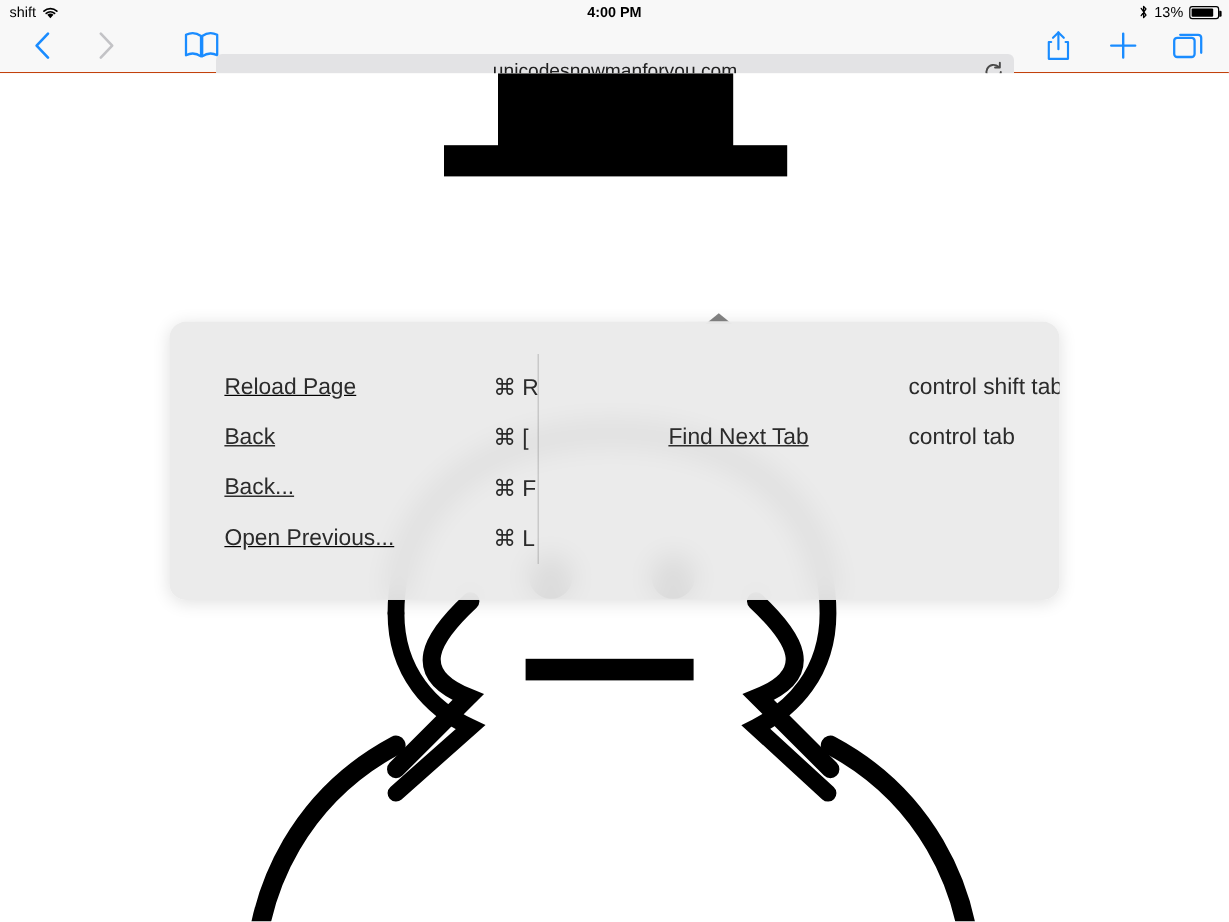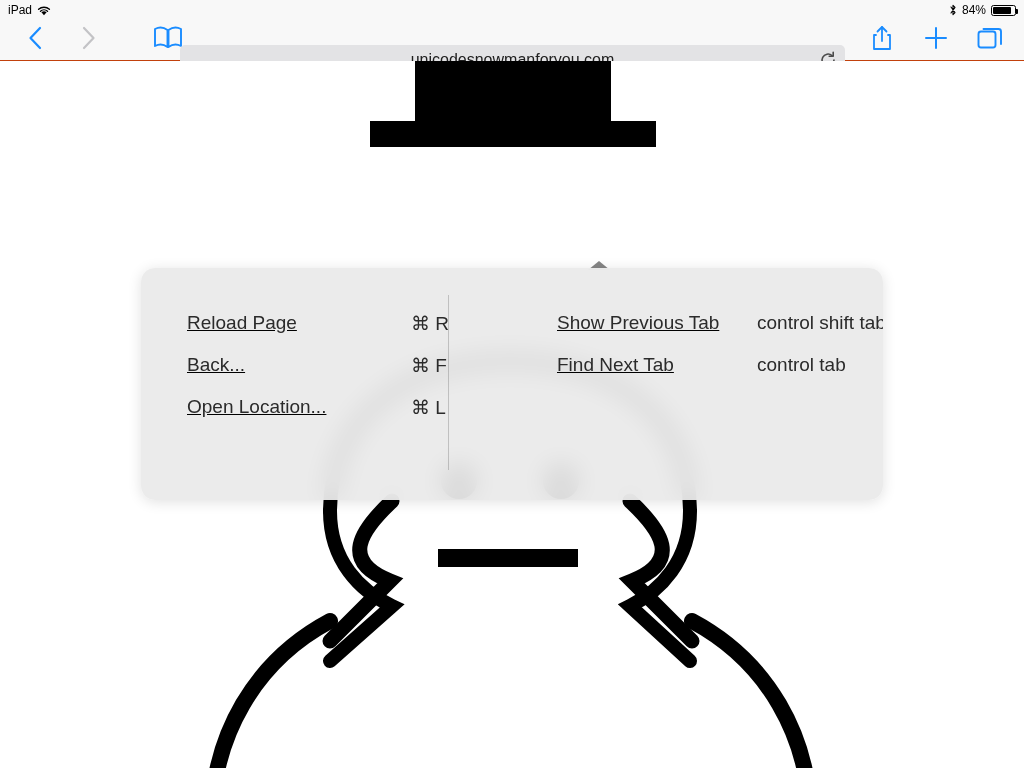--- a/index.html
+++ b/index.html
@@ -205,36 +205,37 @@
     border-left: 11px solid transparent;
     border-right: 11px solid transparent;
     border-bottom: 9px solid rgba(110,110,110,0.85);
   }
 </style>
 </head>
 <body>
 
 <div class="status-bar">
   <div class="status-left">
-    <span>iPad</span>
+    <span>shift</span>
     <span class="wifi-icon">
       <svg width="14" height="11" viewBox="0 0 14 11">
         <path d="M7 10.2 L4.4 7.3 A4 4 0 0 1 9.6 7.3 Z" fill="#000"></path>
         <path d="M1.6 4.3 A8 8 0 0 1 12.4 4.3" stroke="#000" stroke-width="1.4" fill="none" stroke-linecap="round"></path>
         <path d="M3.5 6.2 A5.2 5.2 0 0 1 10.5 6.2" stroke="#000" stroke-width="1.4" fill="none" stroke-linecap="round"></path>
       </svg>
     </span>
   </div>
+  <div class="status-center">4:00 PM</div>
   <div class="status-right">
     <span class="bt-icon">
       <svg width="8" height="12" viewBox="0 0 8 12">
         <path d="M2 3 L6 8.6 L4 10.6 L4 1.4 L6 3.4 L2 9" stroke="#000" stroke-width="1.1" fill="none" stroke-linejoin="round" stroke-linecap="round"></path>
       </svg>
     </span>
-    <span>84%</span>
+    <span>13%</span>
     <span class="battery">
       <span class="battery-fill" style="width: 77.28%;"></span>
     </span>
   </div>
 </div>
 
 <div class="toolbar">
   <div class="tb-btn" style="margin-left:14px;">
     <span>
       <svg width="22" height="26" viewBox="0 0 22 26">
@@ -320,31 +321,34 @@
 
 <div class="hud-nub"></div>
 <div class="hud">
   <div class="hud-cols">
     <div class="hud-col left">
       <div class="hud-row">
         <span class="hud-label">Reload Page</span>
         <span class="hud-key">⌘ R</span>
       </div>
       <div class="hud-row">
+        <span class="hud-label">Back</span>
+        <span class="hud-key">⌘ [</span>
+      </div>
+      <div class="hud-row">
         <span class="hud-label">Back...</span>
         <span class="hud-key">⌘ F</span>
       </div>
       <div class="hud-row">
-        <span class="hud-label">Open Location...</span>
+        <span class="hud-label">Open Previous...</span>
         <span class="hud-key">⌘ L</span>
       </div>
     </div>
     <div class="hud-col right">
       <div class="hud-row">
-        <span class="hud-label">Show Previous Tab</span>
         <span class="hud-key">control shift tab</span>
       </div>
       <div class="hud-row">
         <span class="hud-label">Find Next Tab</span>
         <span class="hud-key">control tab</span>
       </div>
     </div>
   </div>
 </div>
 <div class="hud-divider"></div>

